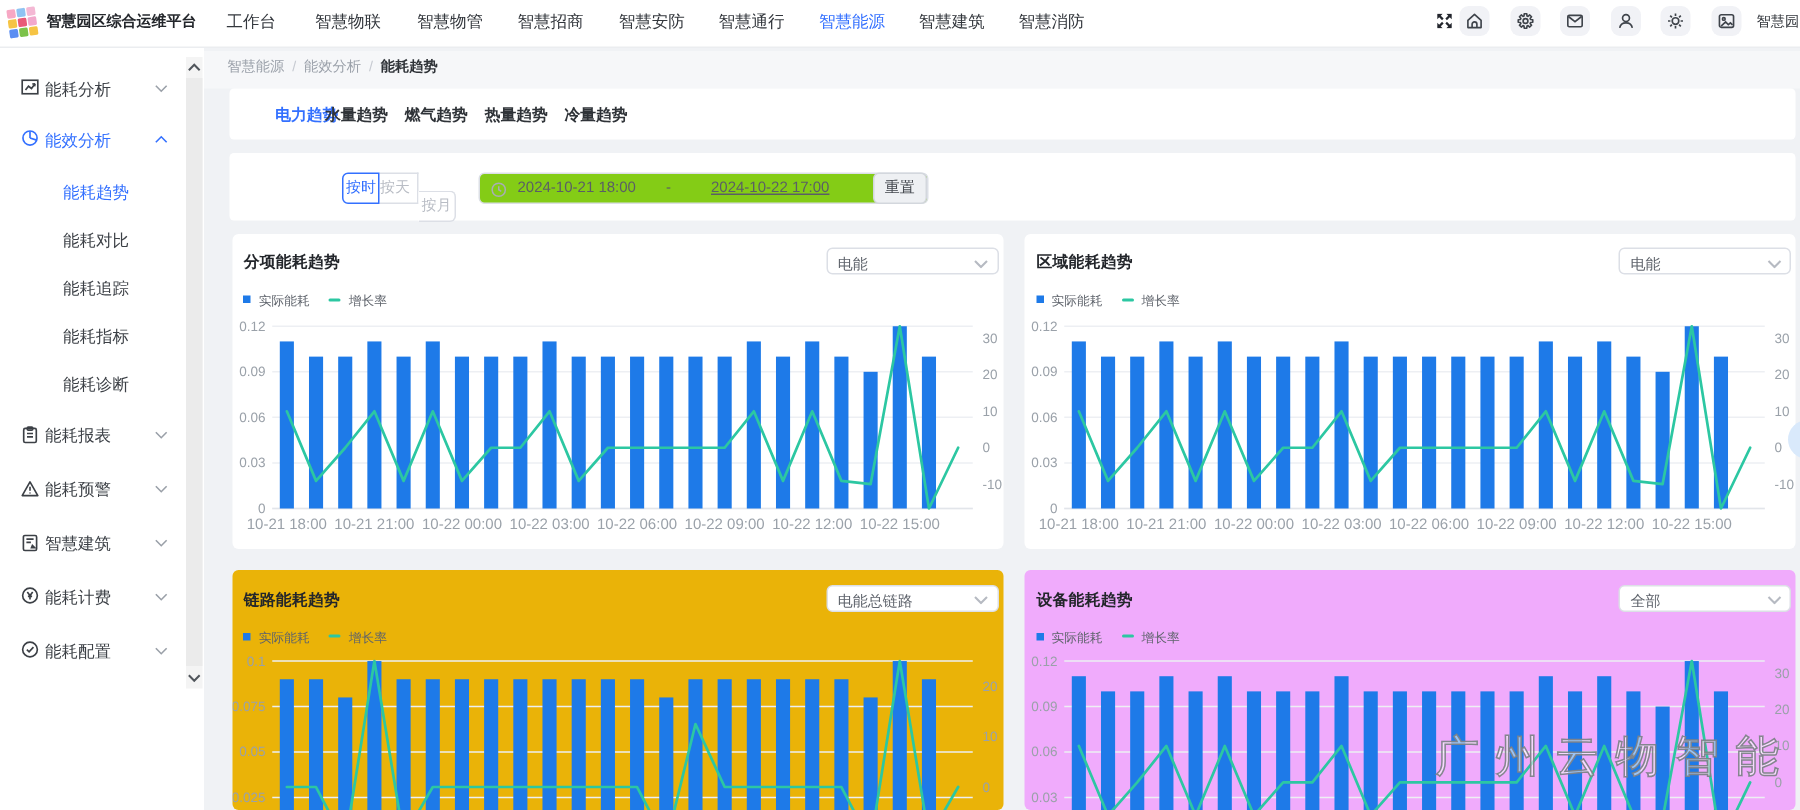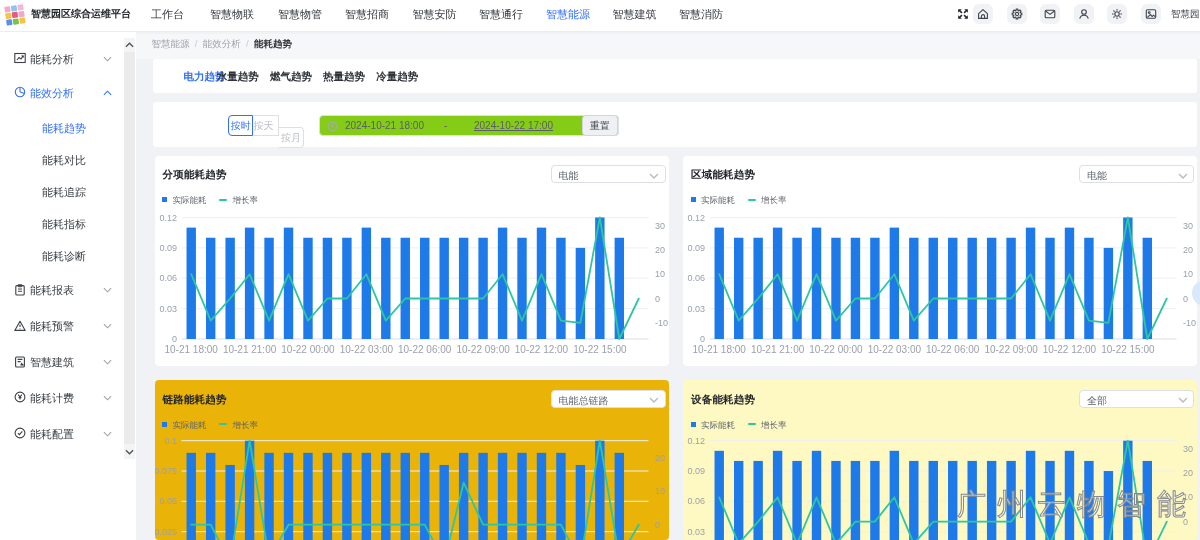--- a/index.html
+++ b/index.html
@@ -399,21 +399,21 @@
         <rect x="381.78" y="72.83" width="9.4" height="87.17" fill="#1e7ae8"></rect>
         <rect x="401.24" y="72.83" width="9.4" height="87.17" fill="#1e7ae8"></rect>
         <rect x="420.70" y="84.96" width="9.4" height="75.04" fill="#1e7ae8"></rect>
         <rect x="440.15" y="60.70" width="9.4" height="99.30" fill="#1e7ae8"></rect>
         <rect x="459.61" y="72.83" width="9.4" height="87.17" fill="#1e7ae8"></rect>
         <polyline points="36.23,144.68 55.69,144.68 75.15,182.00 94.60,60.70 114.06,178.27 133.52,144.68 152.98,144.68 172.44,144.68 191.90,144.68 211.35,144.68 230.81,144.68 250.27,144.68 269.73,144.68 289.19,182.00 308.65,102.69 328.10,144.68 347.56,144.68 367.02,144.68 386.48,144.68 405.94,144.68 425.40,182.00 444.85,60.70 464.31,178.27 483.77,144.68" fill="none" stroke="#2cc7a2" stroke-width="1.8" stroke-linejoin="round" stroke-linecap="round"></polyline>
       </svg>
     </div>
 </div>
 
-<div style="position:absolute;left:683px;top:380px;width:514px;height:160px;background:#fef9c3;border-radius:4px;overflow:hidden;">
+<div style="position:absolute;left:683px;top:380px;width:514px;height:160px;background:#f0abfc;border-radius:4px;overflow:hidden;">
   <div style="position:absolute;left:8px;top:12.5px;font-size:10.5px;font-weight:bold;color:#23262b;letter-spacing:0.2px;">设备能耗趋势</div>
   <div style="position:absolute;left:396px;top:9.5px;width:115px;height:18px;border:1px solid #dcdfe6;border-radius:4px;background:#fff;">
     <span style="position:absolute;left:7px;top:3px;font-size:10px;color:#5f646c;">全部</span>
     <svg width="10" height="6" viewBox="0 0 10 6" style="position:absolute;right:5.5px;top:6.5px;">
         <path d="M1 1 L5 5 L9 1" stroke="#b6bac2" stroke-width="1.4" fill="none"></path>
       </svg>
   </div>
   <div style="position:absolute;left:7.5px;top:41.5px;width:5px;height:5px;background:#1e7ae8;"></div>
   <div style="position:absolute;left:18px;top:39.5px;font-size:8.5px;color:#5e636b;">实际能耗</div>
   <div style="position:absolute;left:64.5px;top:43px;width:8px;height:2px;background:#2cc7a2;border-radius:1px;"></div>

